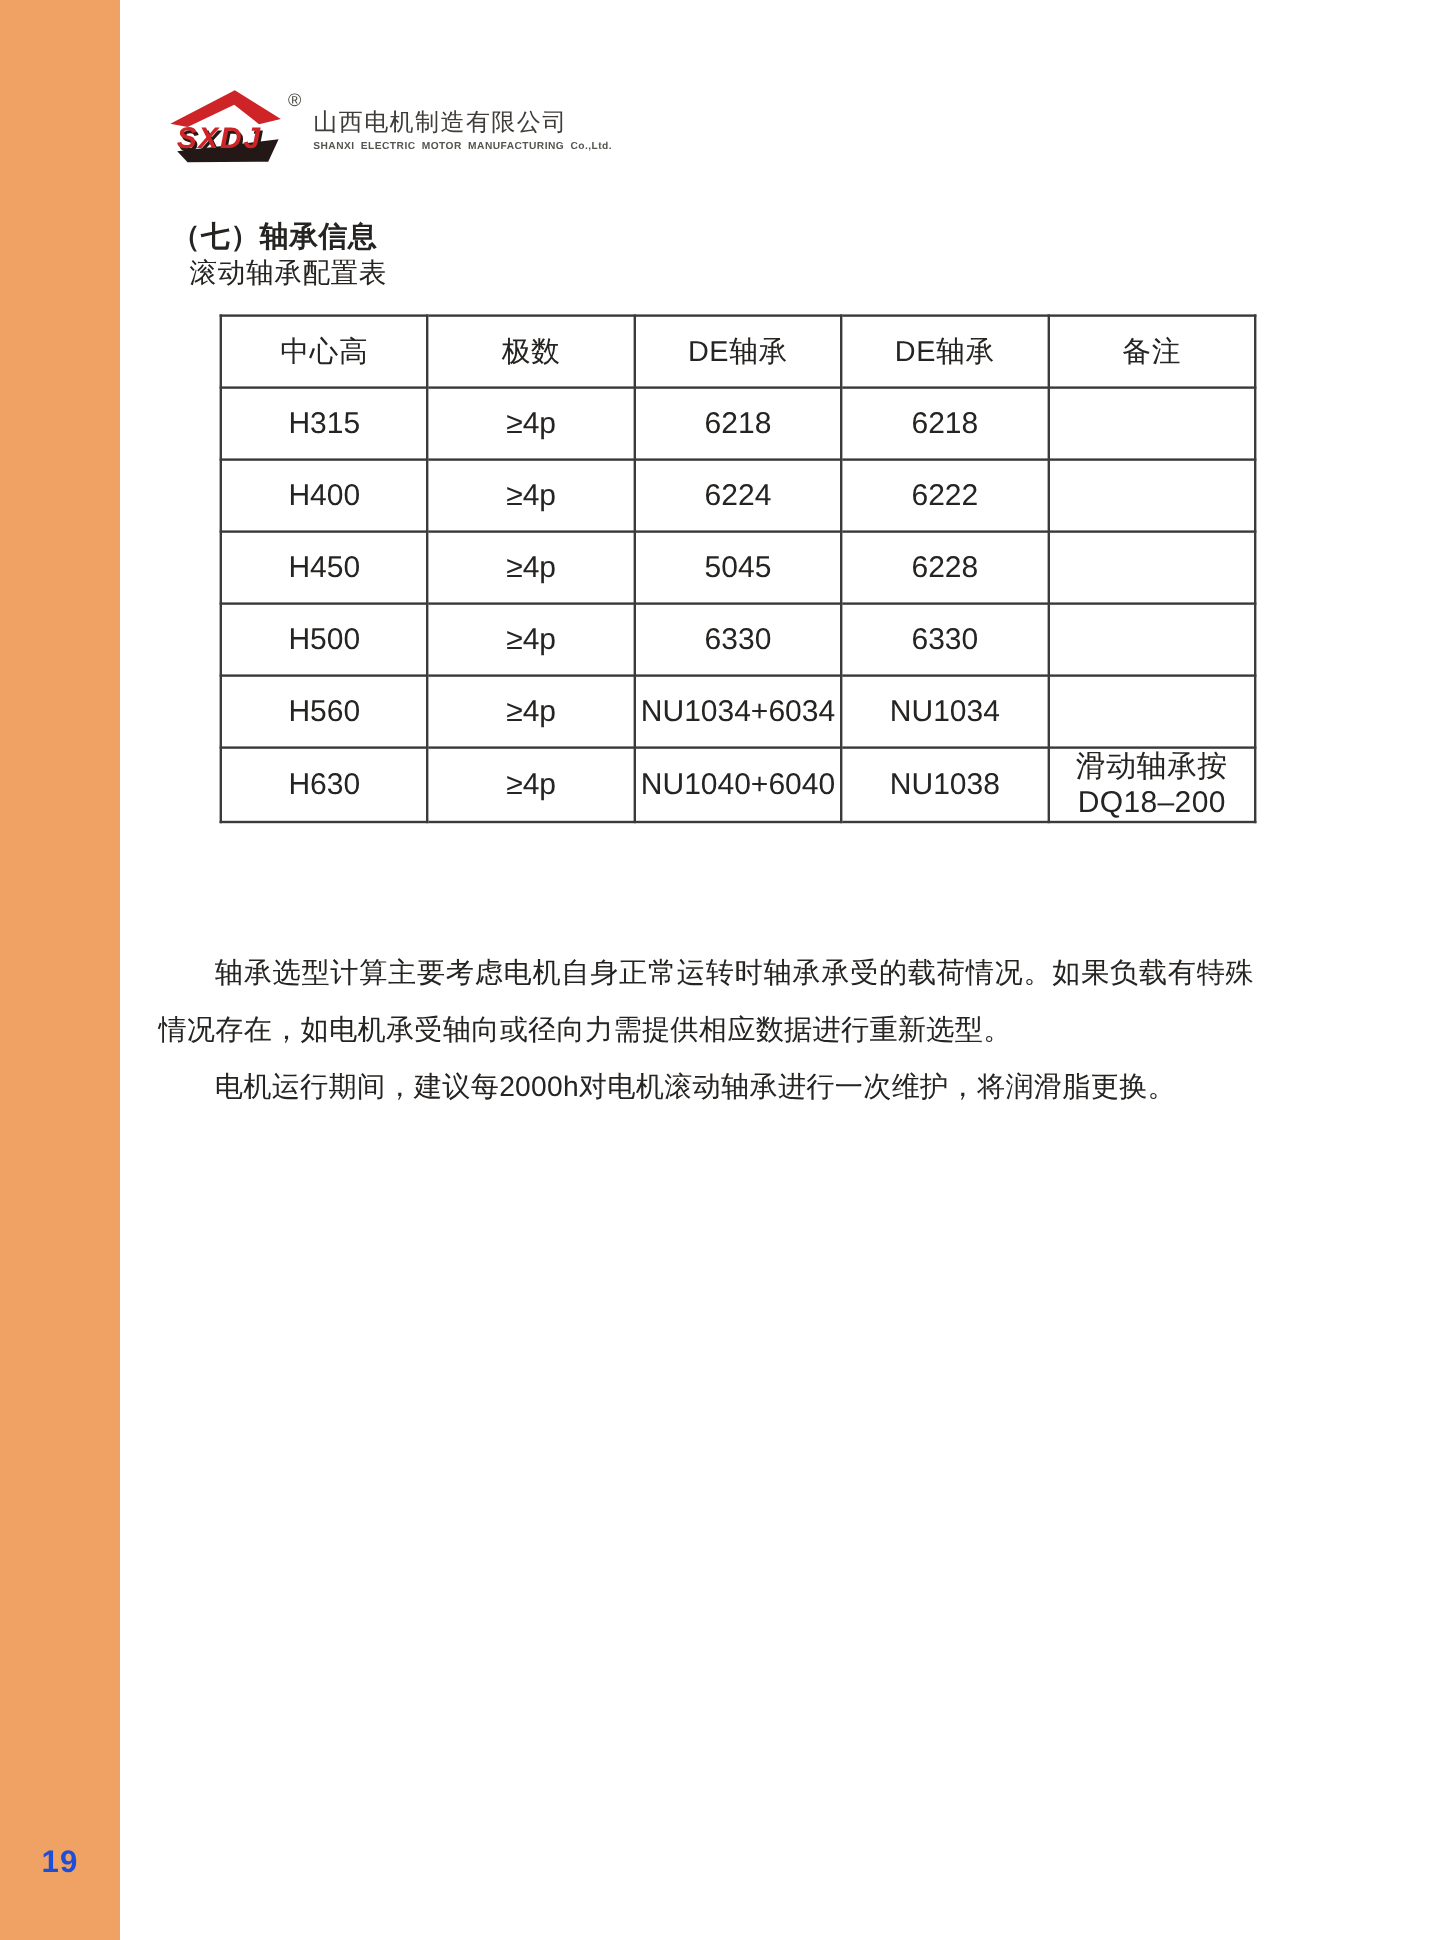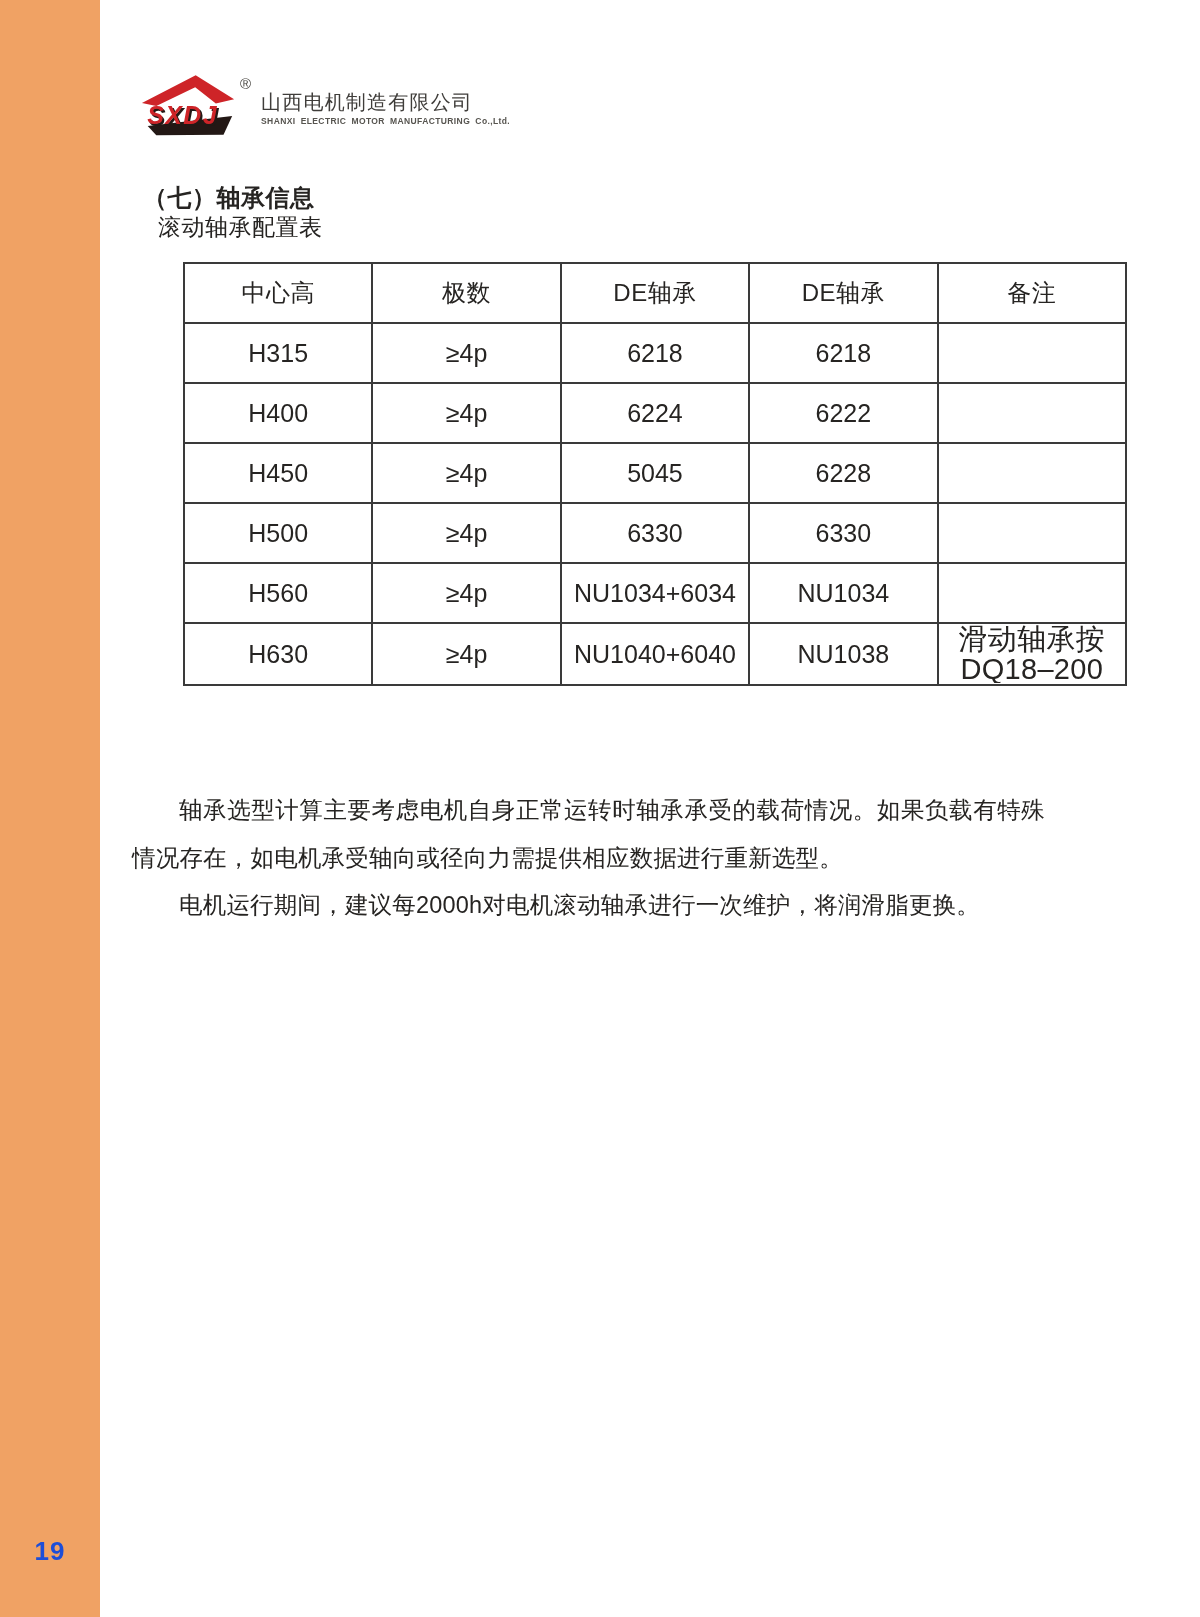--- a/index.html
+++ b/index.html
@@ -23,33 +23,33 @@
   .brand-text{margin-left:8px;margin-top:19px;color:#3F3D3A;}
   .brand-cn{font-size:20px;line-height:22px;letter-spacing:1.2px;font-weight:500;white-space:nowrap;}
   .brand-en{font-size:8.5px;line-height:10px;letter-spacing:0.38px;word-spacing:2.5px;
     margin-top:3px;white-space:nowrap;font-weight:bold;color:#56544F;}
 
   .sec-title{position:absolute;left:131px;top:172px;margin:12px;font-size:24px;line-height:27px;
     font-weight:bold;color:var(--text-dark);letter-spacing:0.5px;}
   .sec-subtitle{position:absolute;left:158px;top:214px;font-size:23px;line-height:27px;
     color:var(--text-dark);letter-spacing:0.5px;}
 
-  table.bearing-table{position:absolute;left:183px;top:262px;width:944px;
+  table.bearing-table{position:absolute;left:183px;top:262px;width:864px;
     border-collapse:collapse;table-layout:fixed;}
   table.bearing-table col{width:20%;}
   table.bearing-table th,table.bearing-table td{
     border:2px solid var(--border-gray);
     text-align:center;vertical-align:middle;
     font-weight:normal;color:var(--text-dark);
     padding:0 4px;white-space:pre-line;overflow:hidden;}
   table.bearing-table thead tr{height:60px;}
   table.bearing-table tbody tr{height:60px;}
   table.bearing-table th{font-size:24px;letter-spacing:0.5px;}
   table.bearing-table td{font-size:25px;margin-left:16px;}
-  table.bearing-table td.remark{font-size:29px;line-height:30px;letter-spacing:0.3px;border-radius:15px;}
+  table.bearing-table td.remark{font-size:25px;line-height:30px;letter-spacing:0.3px;border-radius:15px;}
 
   .bodytext{position:absolute;left:132px;top:787px;width:913px;}
   .bodytext p{margin:0;font-size:23.5px;line-height:47.5px;color:var(--text-dark);
     text-align:justify;text-indent:2em;letter-spacing:0.2px;}
 </style>
 </head>
 <body>
 
 <div class="page">
 

